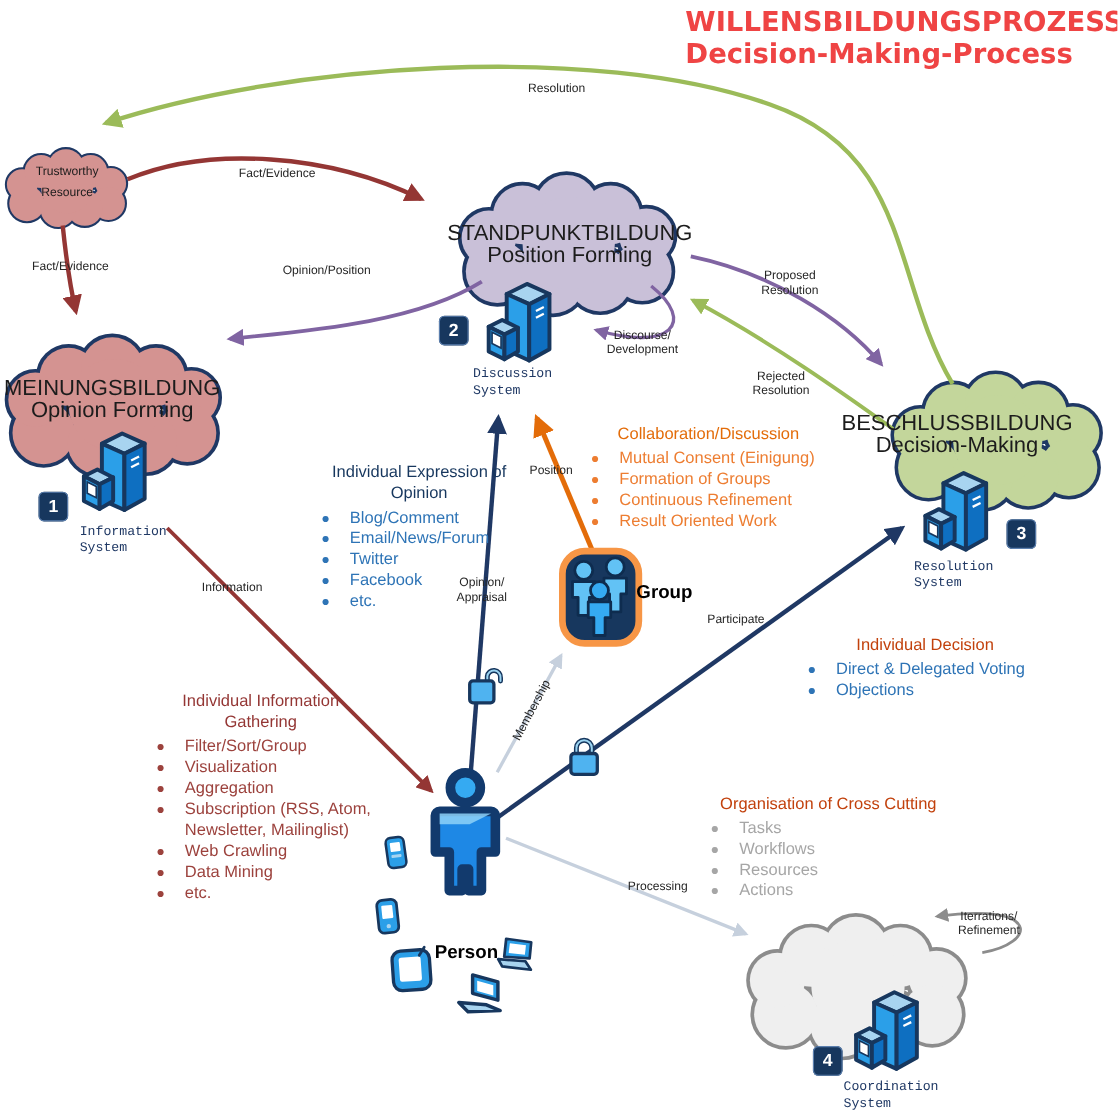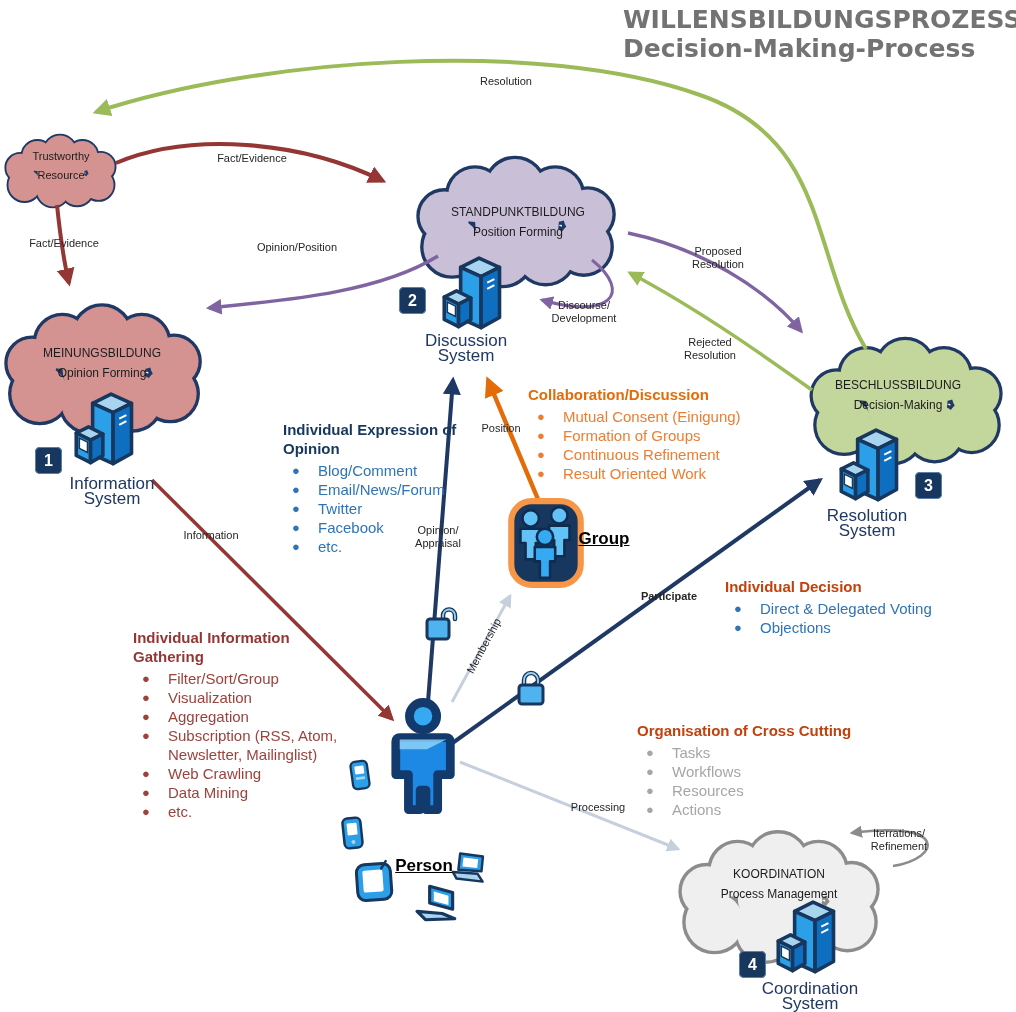--- a/index.html
+++ b/index.html
@@ -2,42 +2,42 @@
 <html><head>
 <meta charset="utf-8">
 <style>
   html,body{margin:0;padding:0;background:#fff;}
   .stage{position:relative;width:1016px;height:1012px;background:#fff;overflow:hidden;
          font-family:"Liberation Sans",sans-serif;}
   .layer{position:absolute;left:0;top:0;}
   
   .title{position:absolute;left:623px;top:5px;width:392px;
          font-family:"DejaVu Sans",sans-serif;font-weight:800;font-size:25px;
-         line-height:29px;color:#737373;}
+         line-height:29px;color:#ef4444;}
   
   .cloudtxt{position:absolute;transform:translateX(-50%);text-align:center;
-            font-size:12px;line-height:20px;color:#1c1c1c;white-space:nowrap;z-index:3;}
+            font-size:20px;line-height:20px;color:#1c1c1c;white-space:nowrap;z-index:3;}
   .cloudtxt.small{font-size:11px;line-height:19px;}
   
-  .systxt{position:absolute;transform:translateX(-50%);text-align:center;
-          font-size:17px;line-height:15px;color:#1F3864;white-space:nowrap;z-index:3;}
+  .systxt{position:absolute;transform:translateX(-50%);
+          font-size:12px;line-height:15px;color:#1F3864;white-space:nowrap;z-index:3;font-family:Liberation Mono, monospace;}
   
   .badge{position:absolute;width:27px;height:27px;background:#17375E;border-radius:5px;
          color:#fff;font-weight:bold;font-size:16px;display:flex;align-items:center;
          justify-content:center;z-index:4;box-shadow:inset 0 0 0 1px #5b7fae;}
   
   .lbl{position:absolute;transform:translate(-50%,-50%);font-size:11px;line-height:13px;
        color:#262626;text-align:center;white-space:nowrap;z-index:3;}
   .lbl.rot{transform:translate(-50%,-50%) rotate(-62deg);}
   
   .figlbl{position:absolute;transform:translateX(-50%);font-weight:bold;font-size:17px;
-          color:#000;white-space:nowrap;z-index:3;text-decoration:underline;}
+          color:#000;white-space:nowrap;z-index:3;}
   
   .list{position:absolute;font-size:15px;line-height:19px;z-index:3;}
-  .list .hd{font-weight:bold;margin-bottom:3px;}
+  .list .hd{font-weight:normal;margin-bottom:3px;text-align:center;}
   .list .it{display:flex;align-items:flex-start;}
   .list .bu{flex:0 0 26px;padding-left:9px;font-size:13px;line-height:19px;}
   .list-blue .hd{color:#17375E;} .list-blue .it{color:#2E74B6;}
   .list-orange .hd{color:#E36C09;} .list-orange .it{color:#ED7D31;}
   .list-navy .hd{color:#c2410c;} .list-navy .it{color:#2E74B6;}
   .list-red .hd{color:#943634;} .list-red .it{color:#9C423D;}
   .list-grey .hd{color:#c2410c;} .list-grey .it{color:#A6A6A6;}
   .icon{position:absolute;z-index:2;}
 </style>
 </head>
@@ -127,27 +127,23 @@
     <div>Resource</div>
   </div>
   <div class="cloudtxt" style="left:102px;top:343px;">
     <div>MEINUNGSBILDUNG</div>
     <div>Opinion Forming</div>
   </div>
   <div class="cloudtxt" style="left:518px;top:202px;">
     <div>STANDPUNKTBILDUNG</div>
     <div>Position Forming</div>
   </div>
-  <div class="cloudtxt" style="left:898px;top:375px;">
+  <div class="cloudtxt" style="left:870px;top:375px;">
     <div>BESCHLUSSBILDUNG</div>
     <div>Decision-Making</div>
-  </div>
-  <div class="cloudtxt" style="left:779px;top:864px;">
-    <div>KOORDINATION</div>
-    <div>Process Management</div>
   </div>
 
   <svg class="icon" style="left:68px;top:390px;" width="82" height="88" viewBox="0 0 80 86">
     <g stroke="#17375E" stroke-width="3.5" stroke-linejoin="round">
       <polygon points="24,13 42,4 62,13 44,22" fill="#A8D4F0"></polygon>
       <polygon points="24,13 44,22 44,72 24,63" fill="#2B9FE8"></polygon>
       <polygon points="44,22 62,13 62,62 44,72" fill="#0E6FC1"></polygon>
       <polygon points="8,42 20,36 34,43 22,49" fill="#A8D4F0"></polygon>
       <polygon points="8,42 22,49 22,71 8,64" fill="#2B9FE8"></polygon>
       <polygon points="22,49 34,43 34,64 22,71" fill="#0E6FC1"></polygon>
@@ -301,21 +297,21 @@
     <div>Rejected</div>
     <div>Resolution</div>
   </div>
   <div class="lbl" style="left:501px;top:428px;">Position</div>
   <div class="lbl" style="left:438px;top:537px;">
     <div>Opinion/</div>
     <div>Appraisal</div>
   </div>
   <div class="lbl" style="left:211px;top:535px;">Information</div>
   <div class="lbl rot" style="left:484px;top:646px;">Membership</div>
-  <div class="lbl" style="left:669px;top:596px;font-weight:bold;">Participate</div>
+  <div class="lbl" style="left:669px;top:564px;">Participate</div>
   <div class="lbl" style="left:576px;top:807px;padding-left:44px;">Processing</div>
   <div class="lbl" style="left:899px;top:840px;">
     <div>Iterrations/</div>
     <div>Refinement</div>
   </div>
 
   <div class="list list-blue" style="left:283px;top:420px;width:196px;">
     <div class="hd">Individual Expression of Opinion</div>
     <div class="it">
         <span class="bu">●</span>

